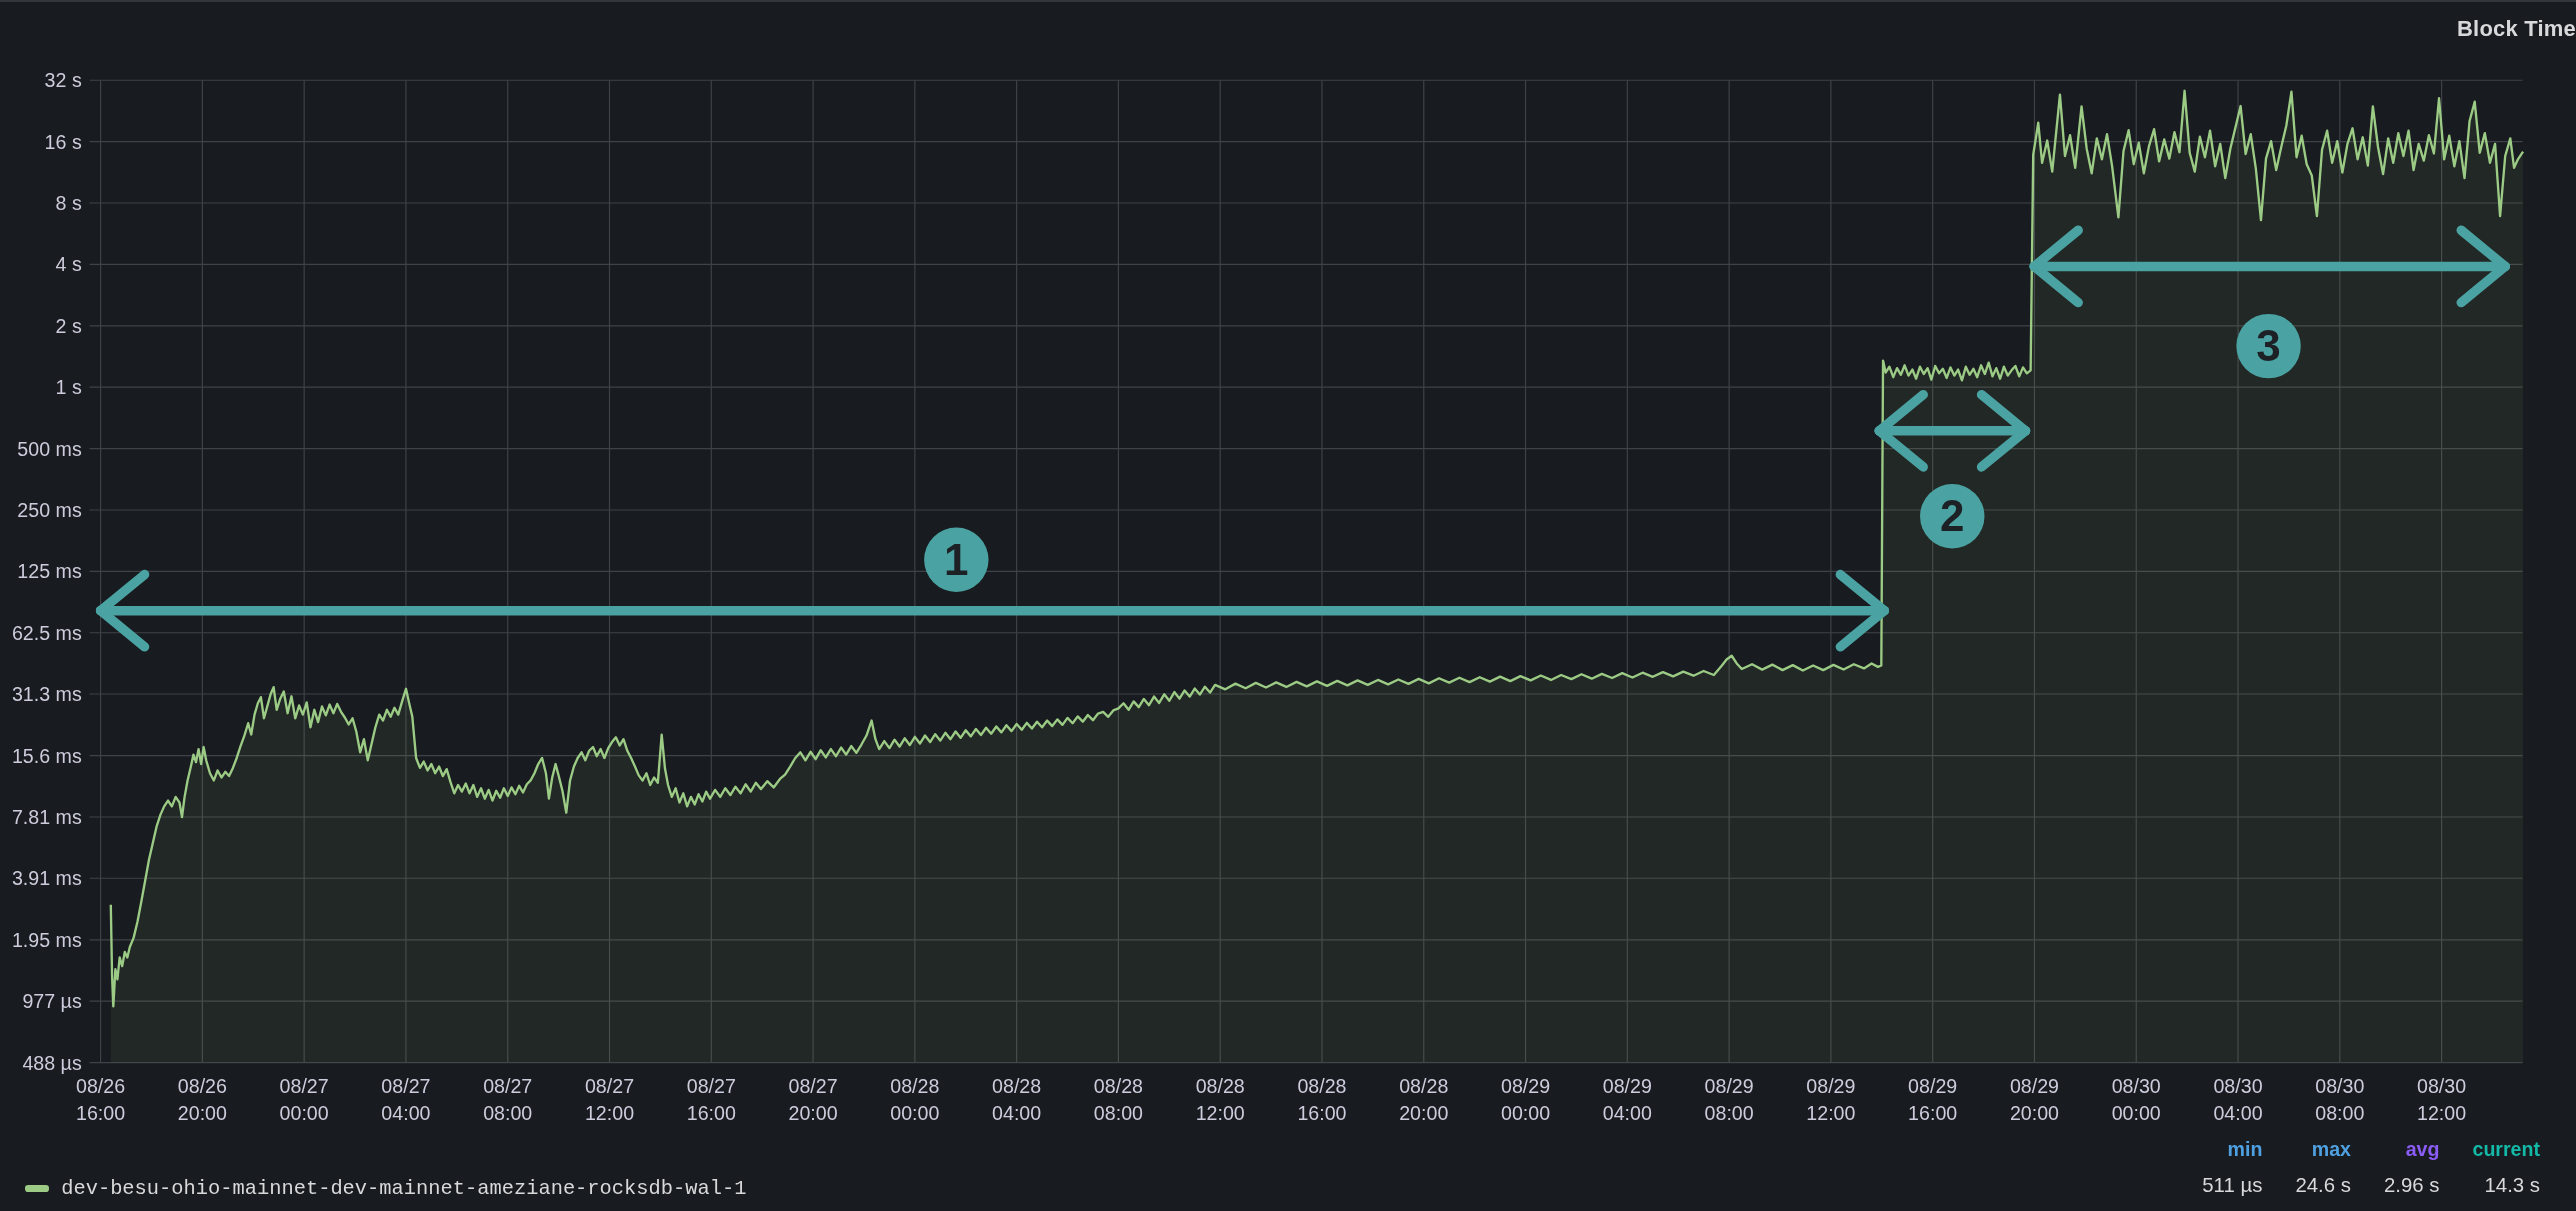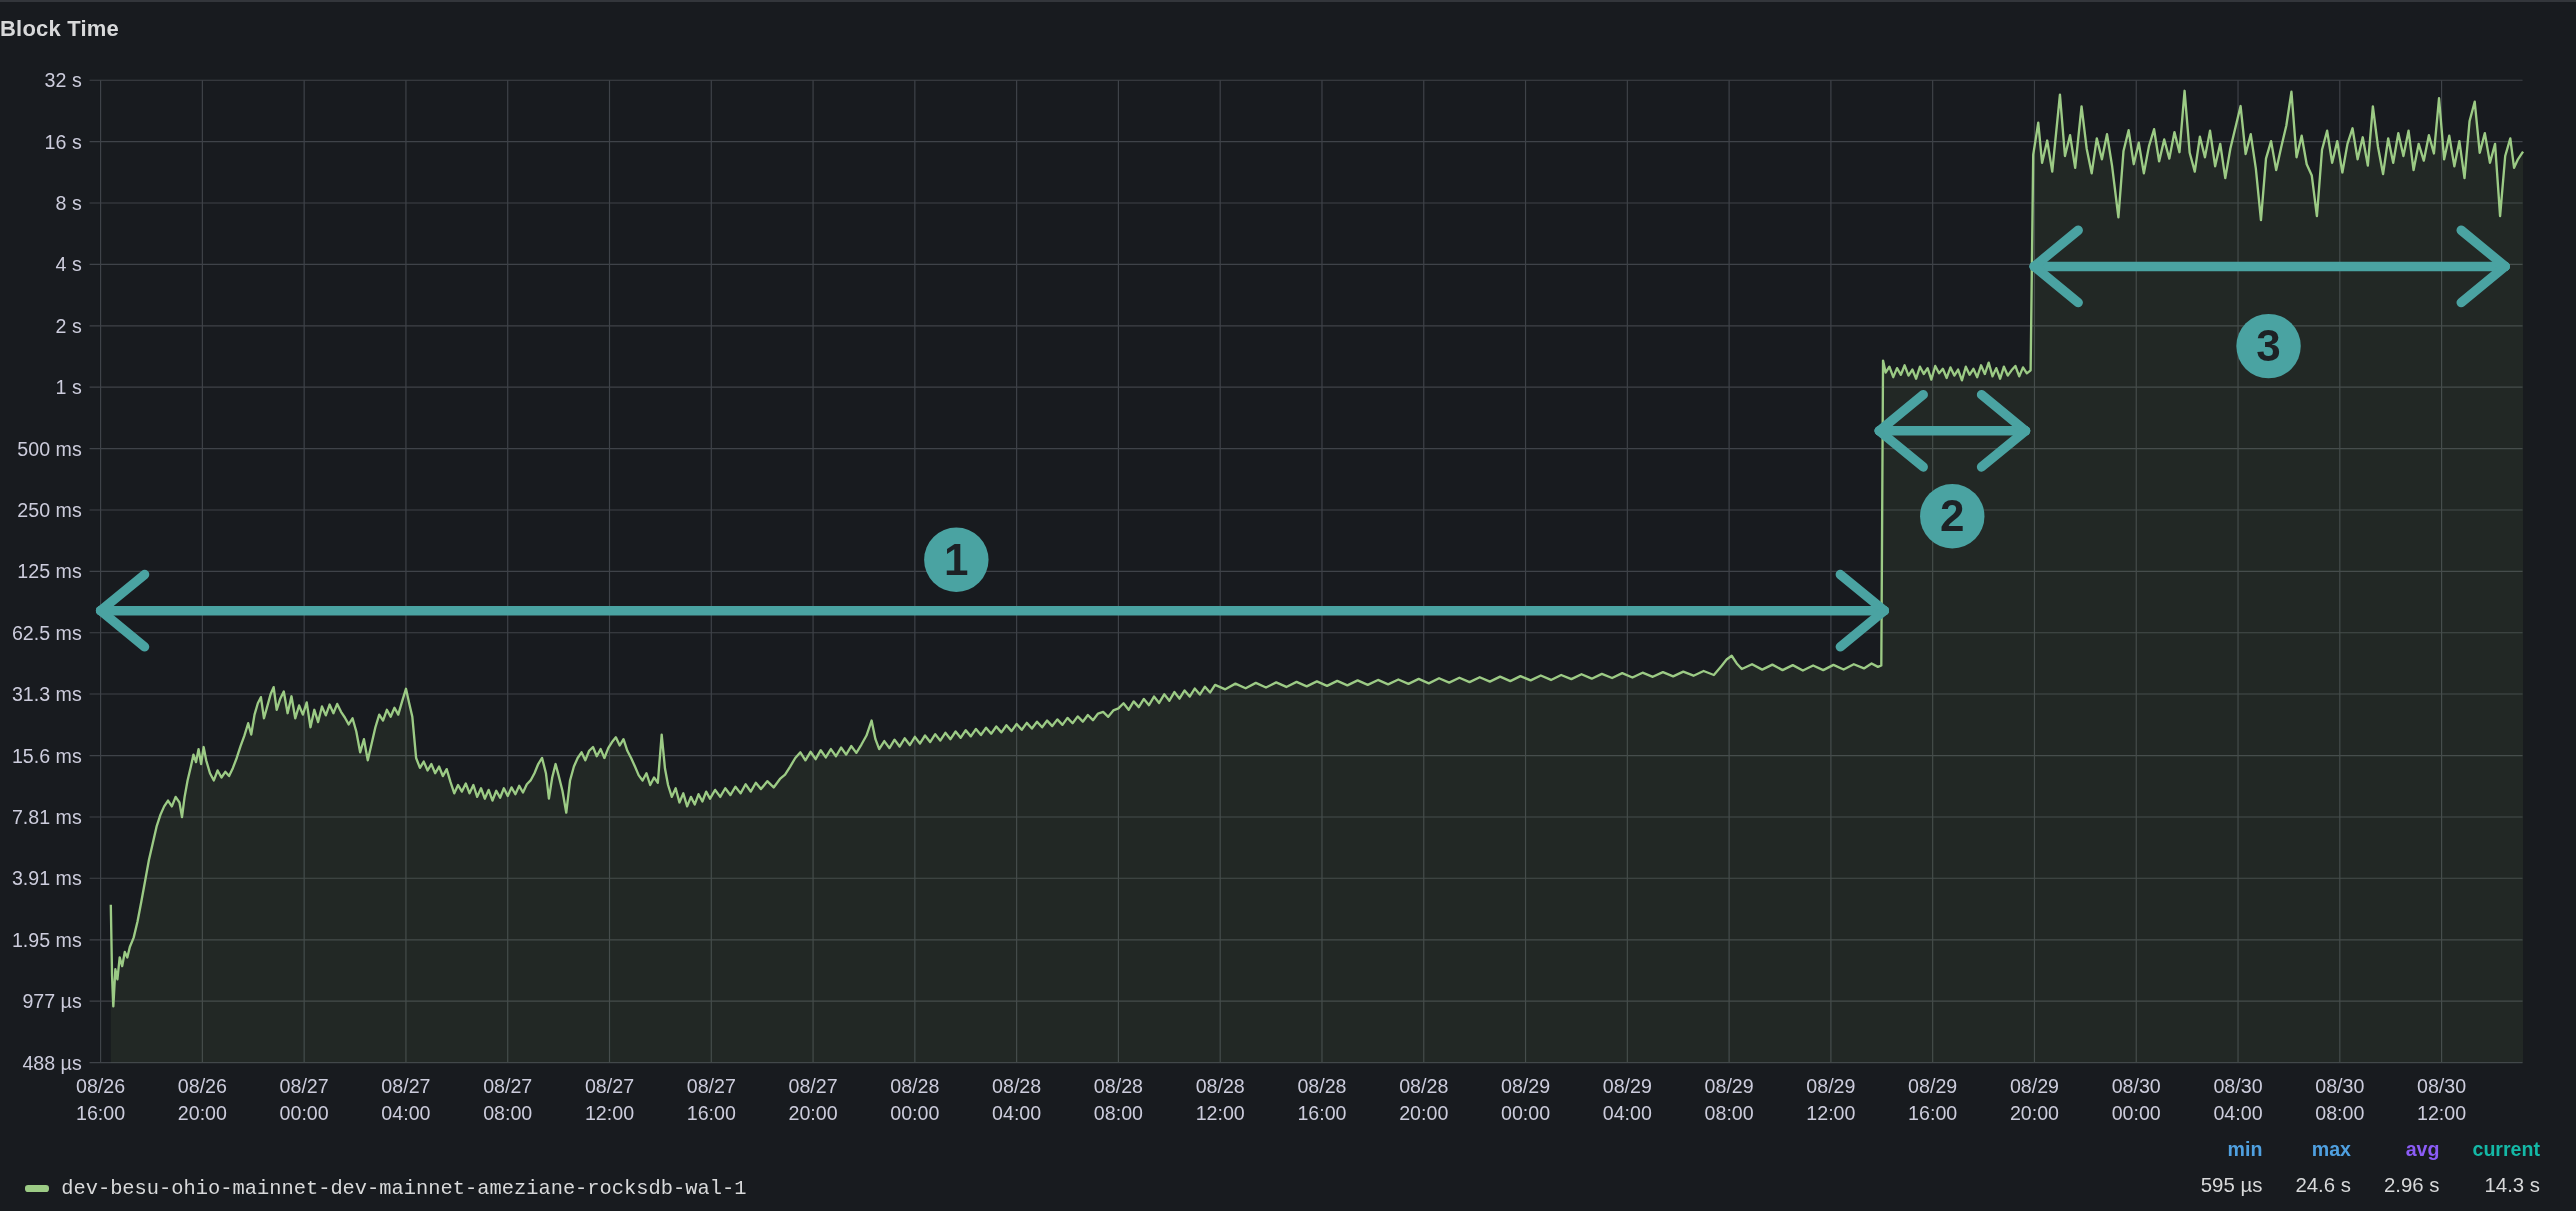--- a/index.html
+++ b/index.html
@@ -3,21 +3,21 @@
 <meta charset="utf-8">
 <style>
   html,body{margin:0;padding:0;}
   body{
     width:2576px;height:1212px;position:relative;overflow:hidden;
     background:#181b1f;
     font-family:"Liberation Sans",sans-serif;
   }
   .top-border{position:absolute;top:0;left:0;width:100%;height:2.4px;background:#33363b;}
   .panel-title{
-    position:absolute;top:15.7px;left:0;width:100%;text-align:left;
+    position:absolute;top:15.7px;left:0;width:100%;text-align:right;
     font-size:22px;font-weight:600;color:#d8d9da;letter-spacing:0.2px;
   }
   #chart{position:absolute;left:0;top:0;}
   .legend{
     position:absolute;left:25px;top:1174px;height:28px;
     display:flex;align-items:center;gap:12.6px;font-family:Liberation Mono, monospace;
   }
   .swatch{width:23.6px;height:7px;border-radius:3.1px;display:inline-block;}
   .series-label{font-size:20.4px;color:#d8d9da;cursor:pointer;}
   .stats{position:absolute;top:1138px;right:36px;display:flex;gap:33px;}
@@ -172,21 +172,21 @@
   </svg>
 
 <div class="legend">
   <span class="swatch" style="background: rgb(156, 203, 133);"></span>
   <span class="series-label">dev-besu-ohio-mainnet-dev-mainnet-ameziane-rocksdb-wal-1</span>
 </div>
 
 <div class="stats">
   <div class="stat-col">
     <span class="stat-name" style="color: rgb(79, 160, 224);">min</span>
-    <span class="stat-value">595 µs</span>
+    <span class="stat-value">511 µs</span>
   </div>
   <div class="stat-col">
     <span class="stat-name" style="color: rgb(79, 160, 224);">max</span>
     <span class="stat-value">24.6 s</span>
   </div>
   <div class="stat-col">
     <span class="stat-name" style="color: #8b5cf6;">avg</span>
     <span class="stat-value">2.96 s</span>
   </div>
   <div class="stat-col">

